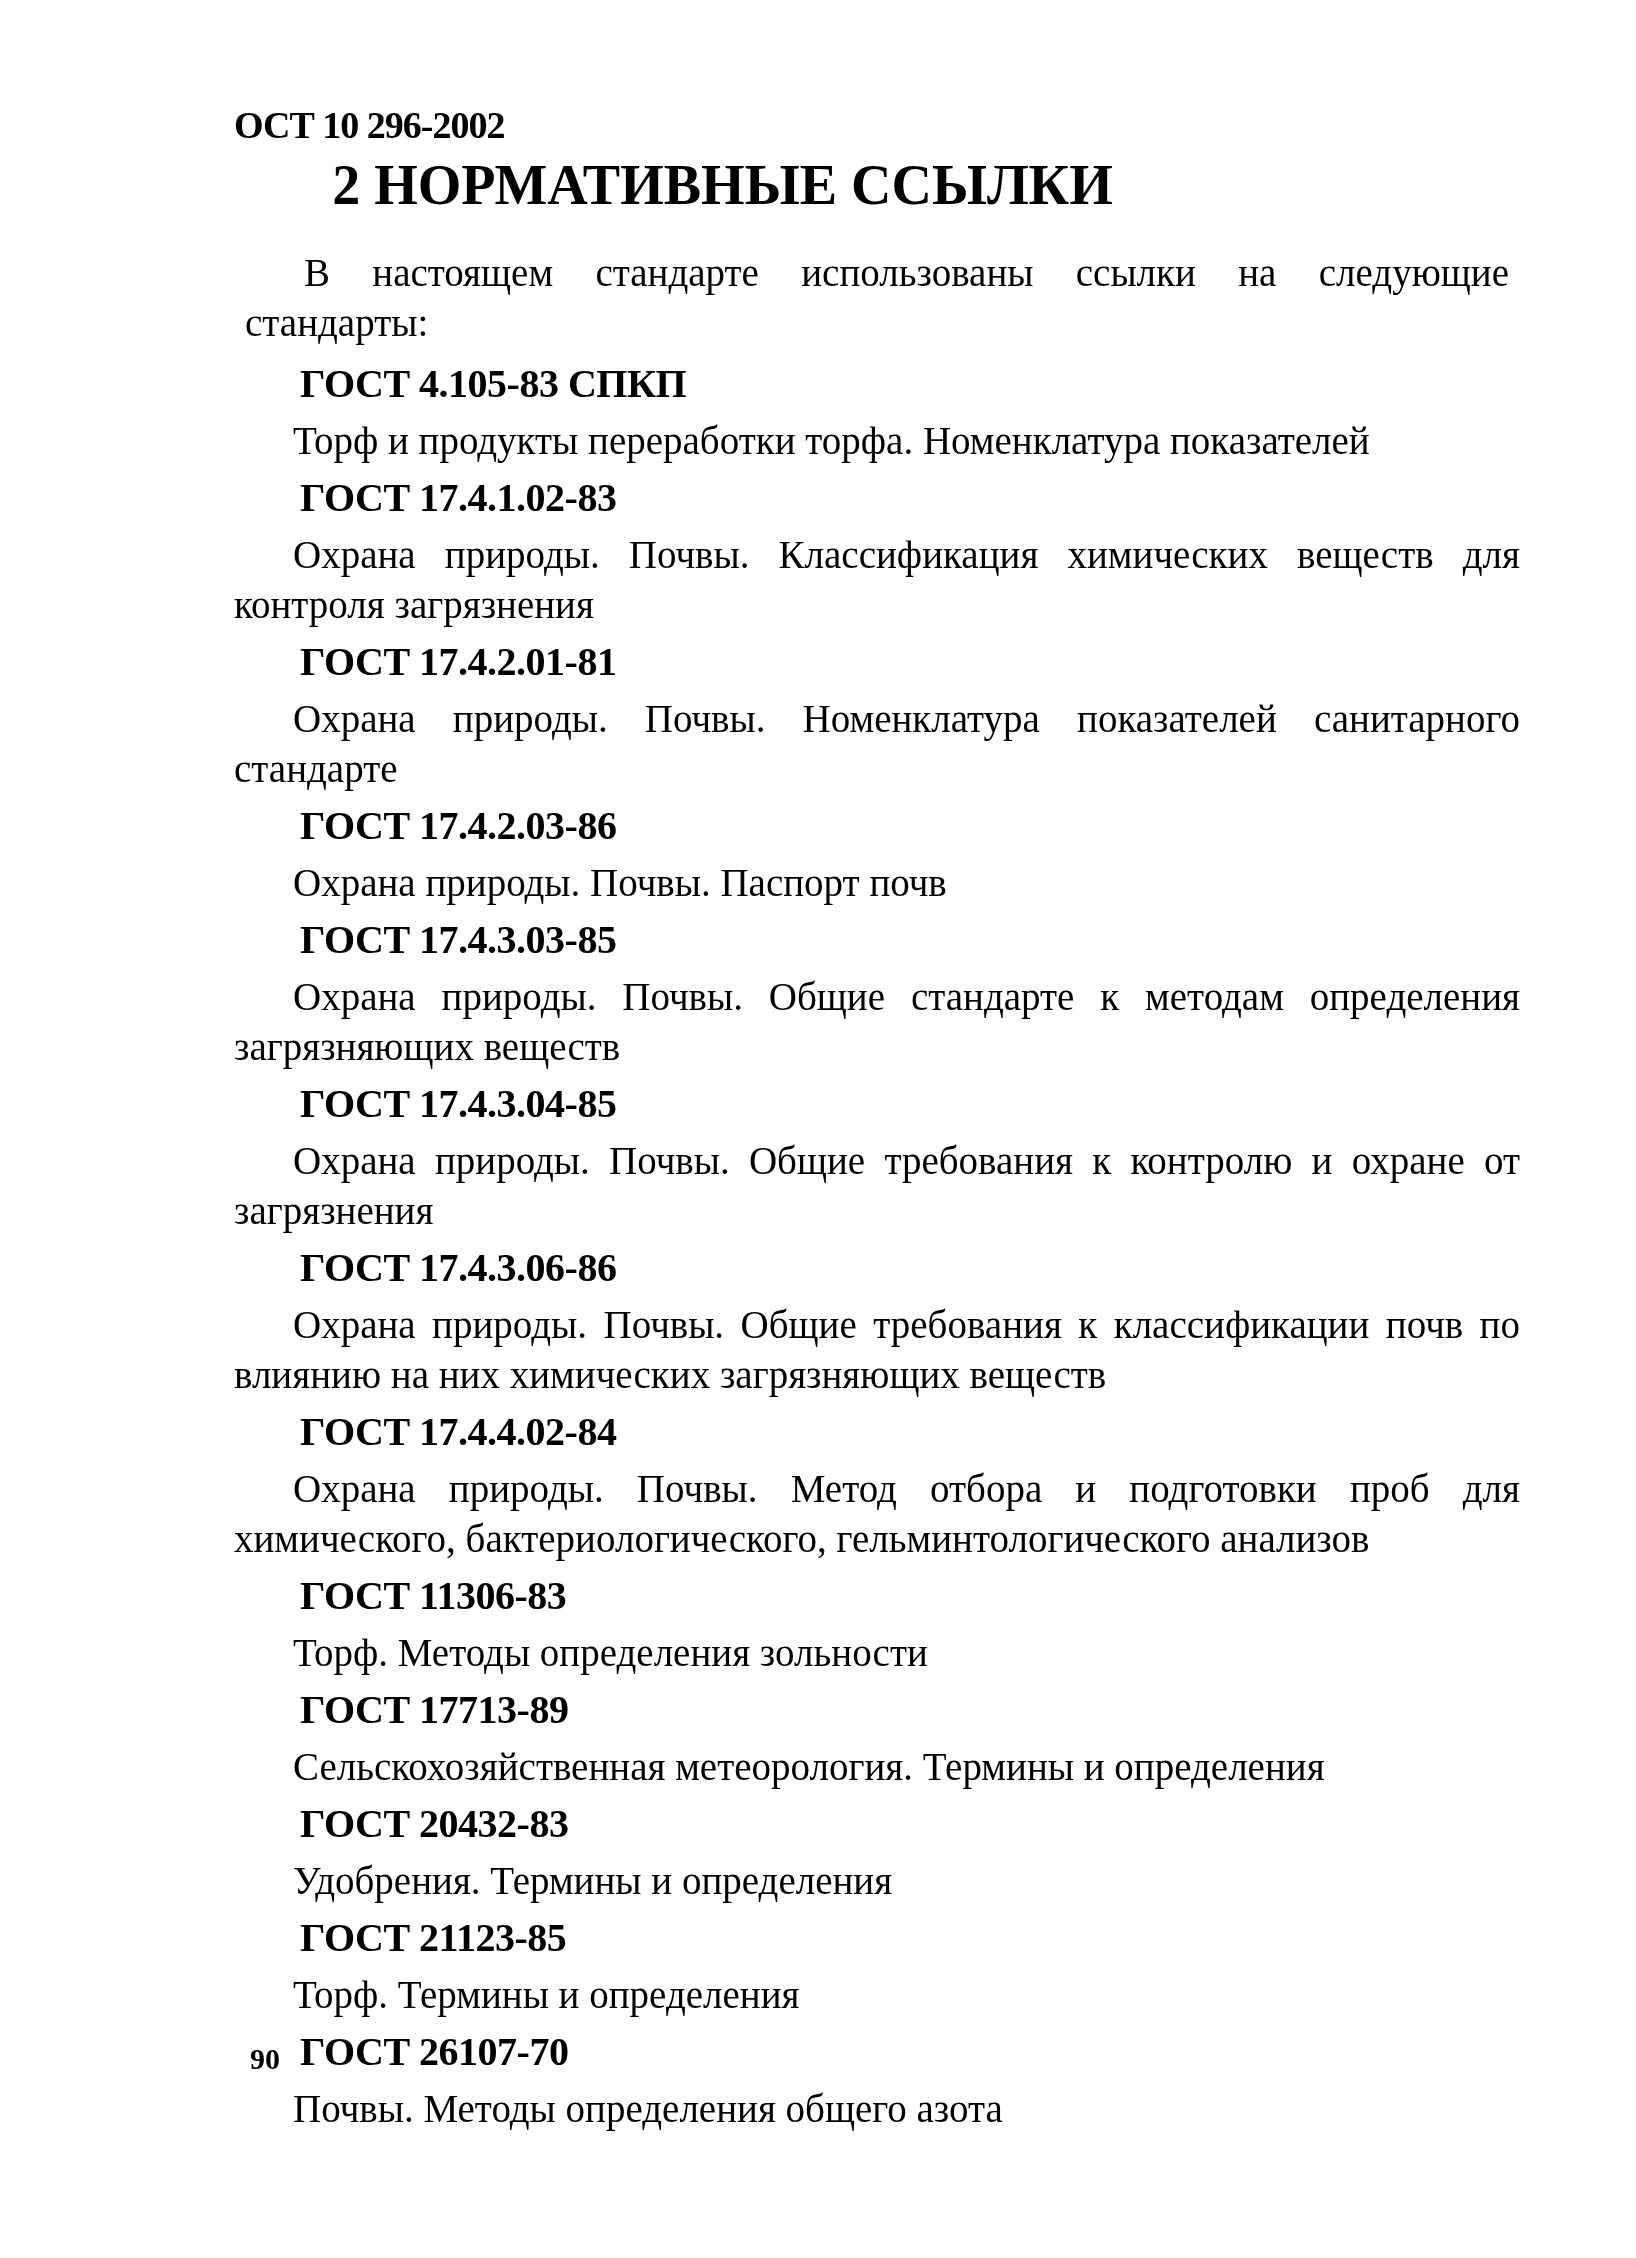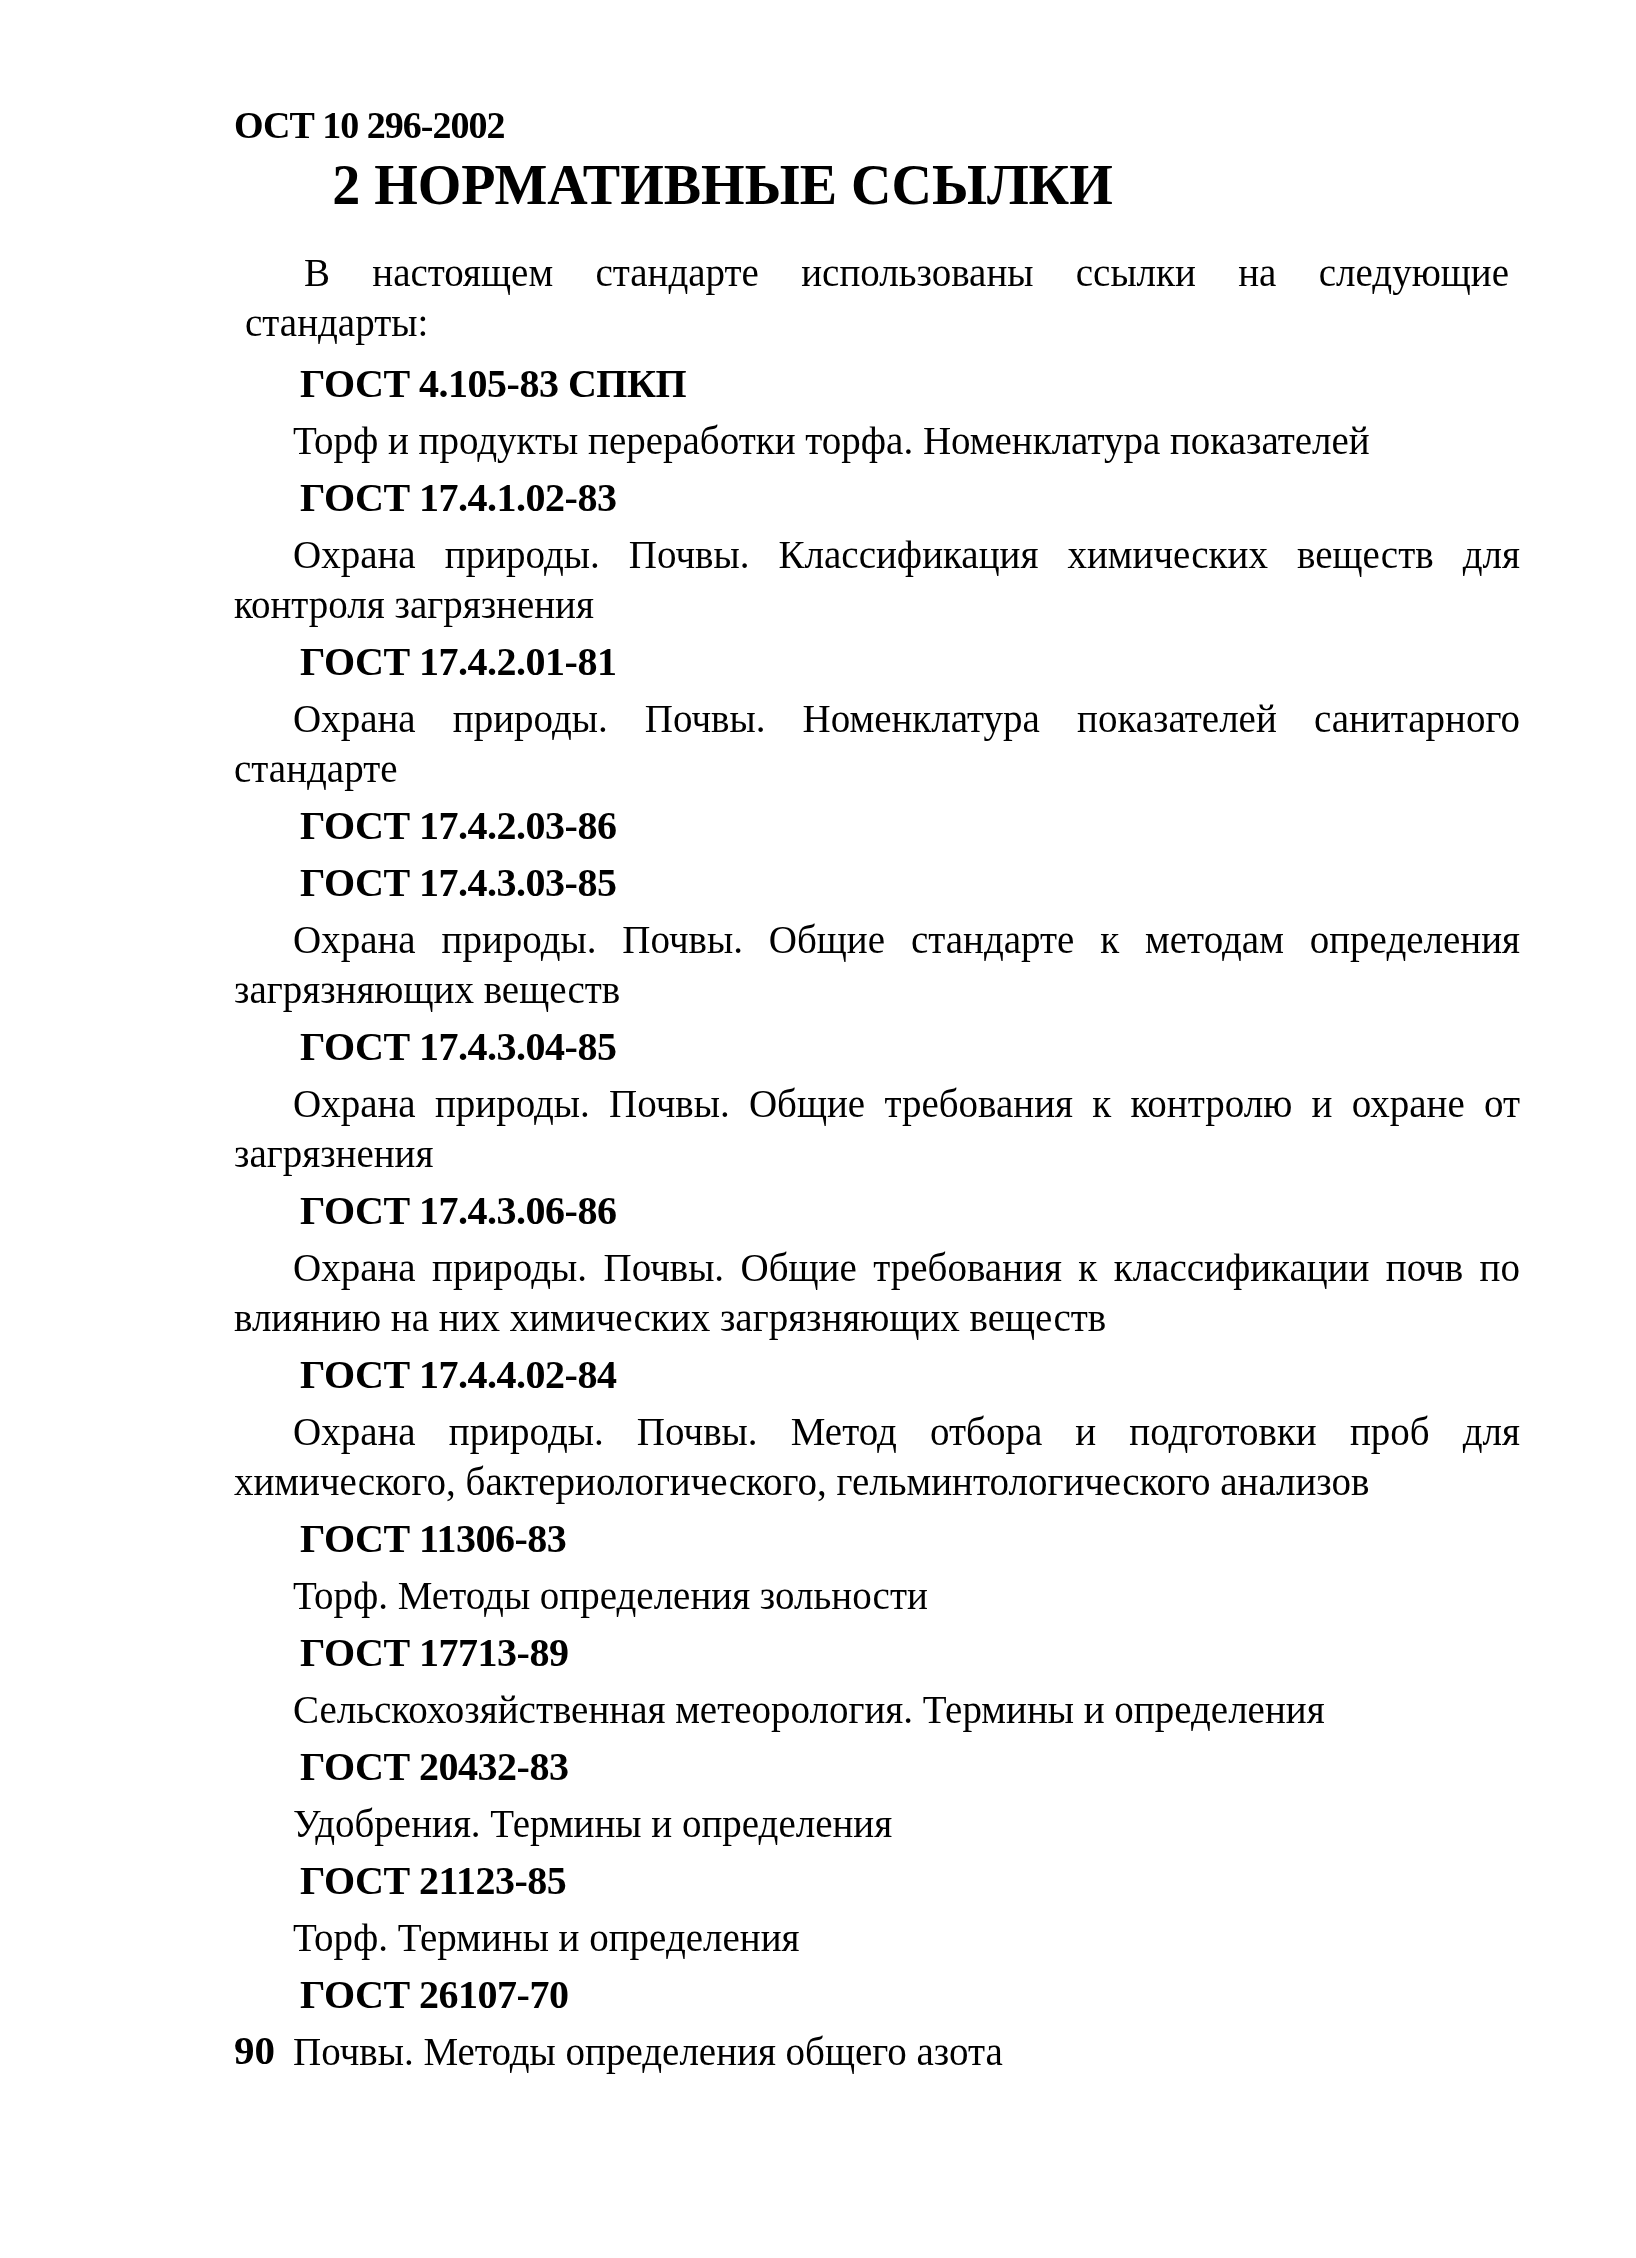--- a/index.html
+++ b/index.html
@@ -61,23 +61,23 @@
   .ref-desc {
     text-indent: 59px;
     text-align: justify;
     text-align-last: left;
     margin: 0;
   }
   .page-number {
     position: absolute;
     left: 234px;
     top: 2026px;
-    font-size: 41px;
+    font-size: 30px;
     font-weight: bold;
-    margin: 0;
+    margin: 16px;
   }
 </style>
 </head>
 <body>
 
 <div class="page">
 
   <p class="doc-code">ОСТ 10 296-2002</p>
 
   <h2 class="section-title">2 НОРМАТИВНЫЕ  ССЫЛКИ</h2>
@@ -92,20 +92,21 @@
     <div>
       <p class="ref-code">ГОСТ 17.4.1.02-83</p>
       <p class="ref-desc">Охрана природы. Почвы. Классификация химических веществ для контроля загрязнения</p>
     </div>
     <div>
       <p class="ref-code">ГОСТ 17.4.2.01-81</p>
       <p class="ref-desc">Охрана природы. Почвы. Номенклатура показателей санитарного стандарте</p>
     </div>
     <div>
       <p class="ref-code">ГОСТ 17.4.2.03-86</p>
+      <p class="ref-desc">Охрана природы. Почвы. Паспорт почв</p>
     </div>
     <div>
       <p class="ref-code">ГОСТ 17.4.3.03-85</p>
       <p class="ref-desc">Охрана природы. Почвы. Общие стандарте к методам определения загрязняющих веществ</p>
     </div>
     <div>
       <p class="ref-code">ГОСТ 17.4.3.04-85</p>
       <p class="ref-desc">Охрана природы. Почвы. Общие требования к контролю и охране от загрязнения</p>
     </div>
     <div>

